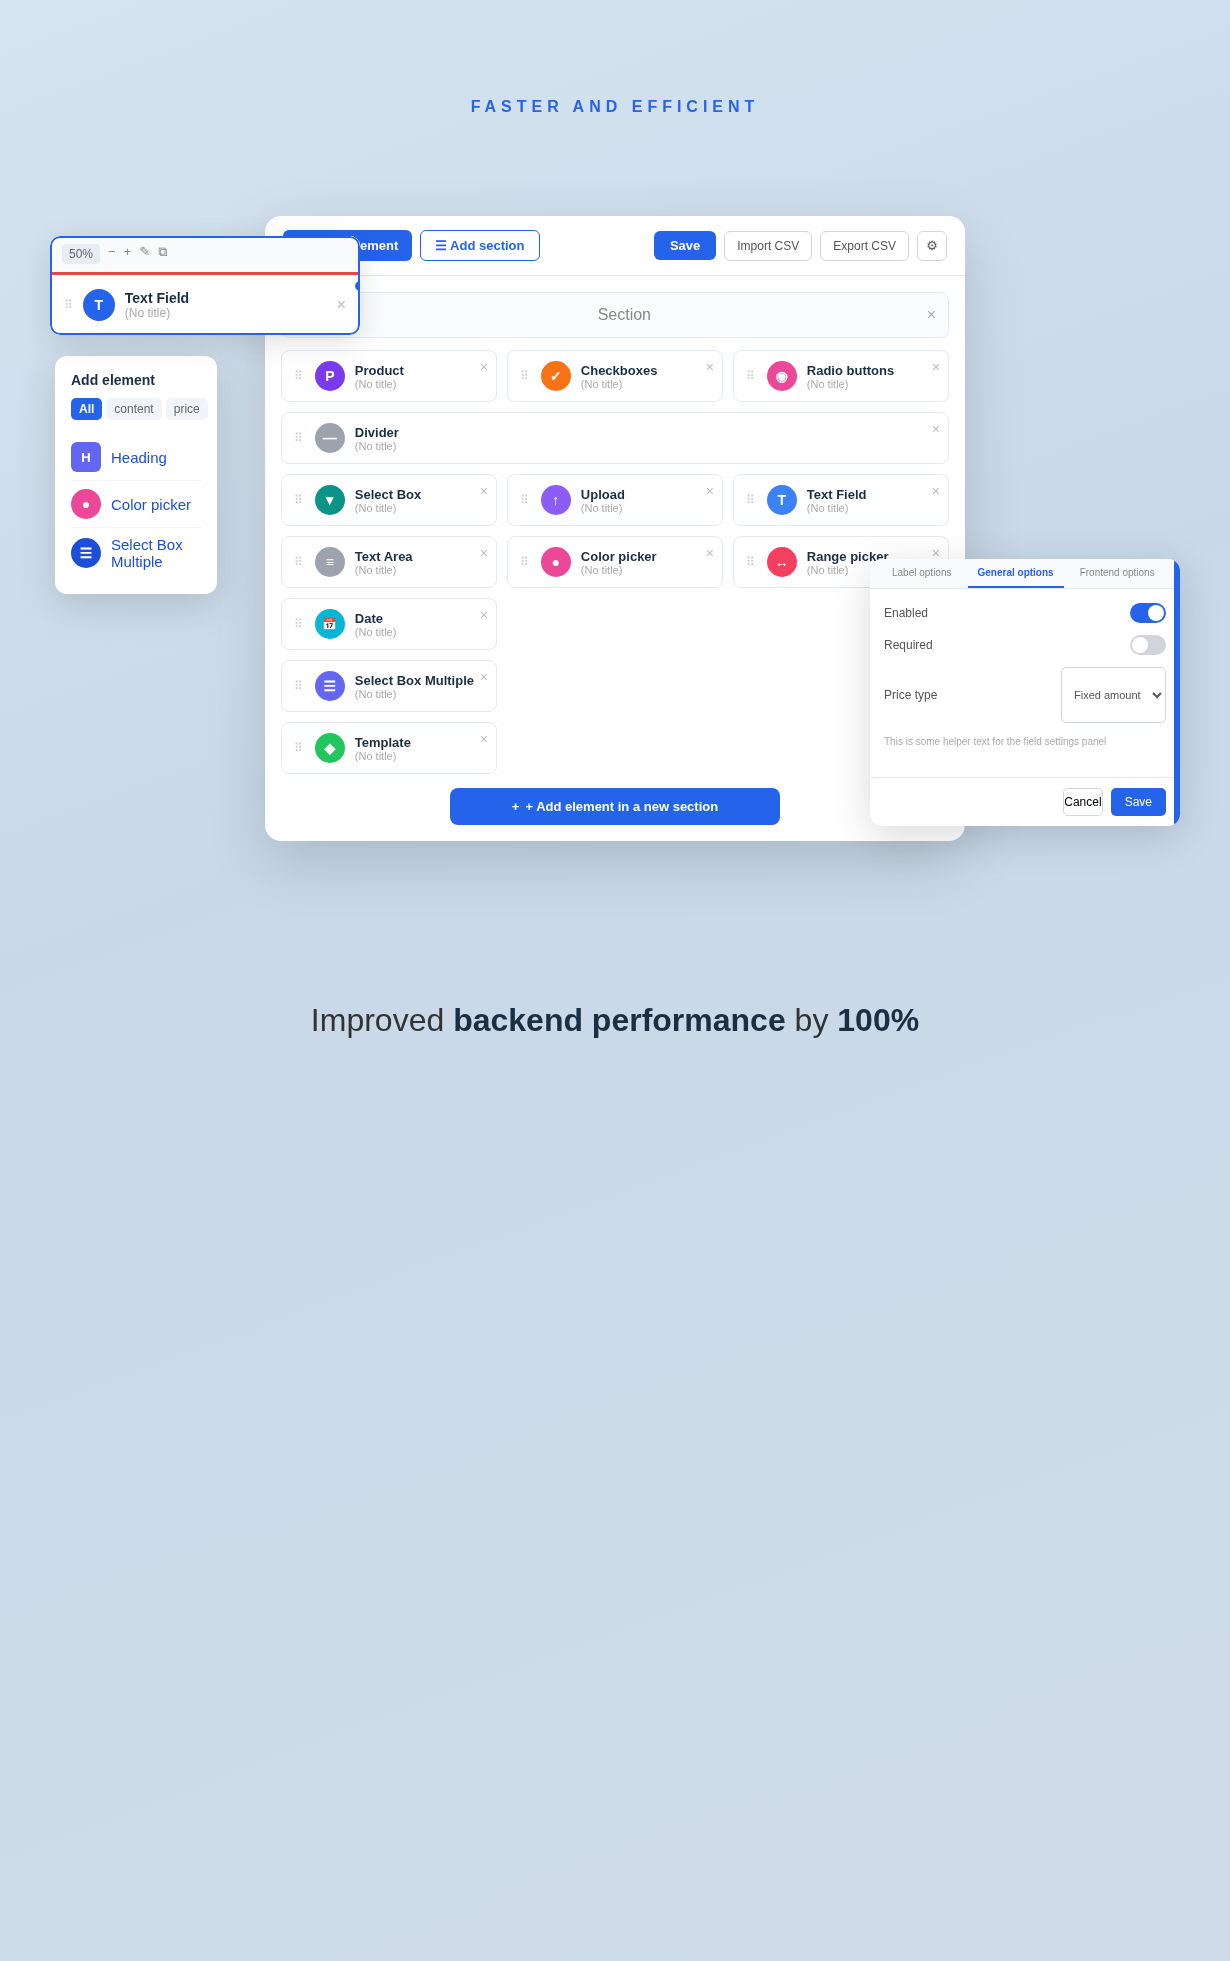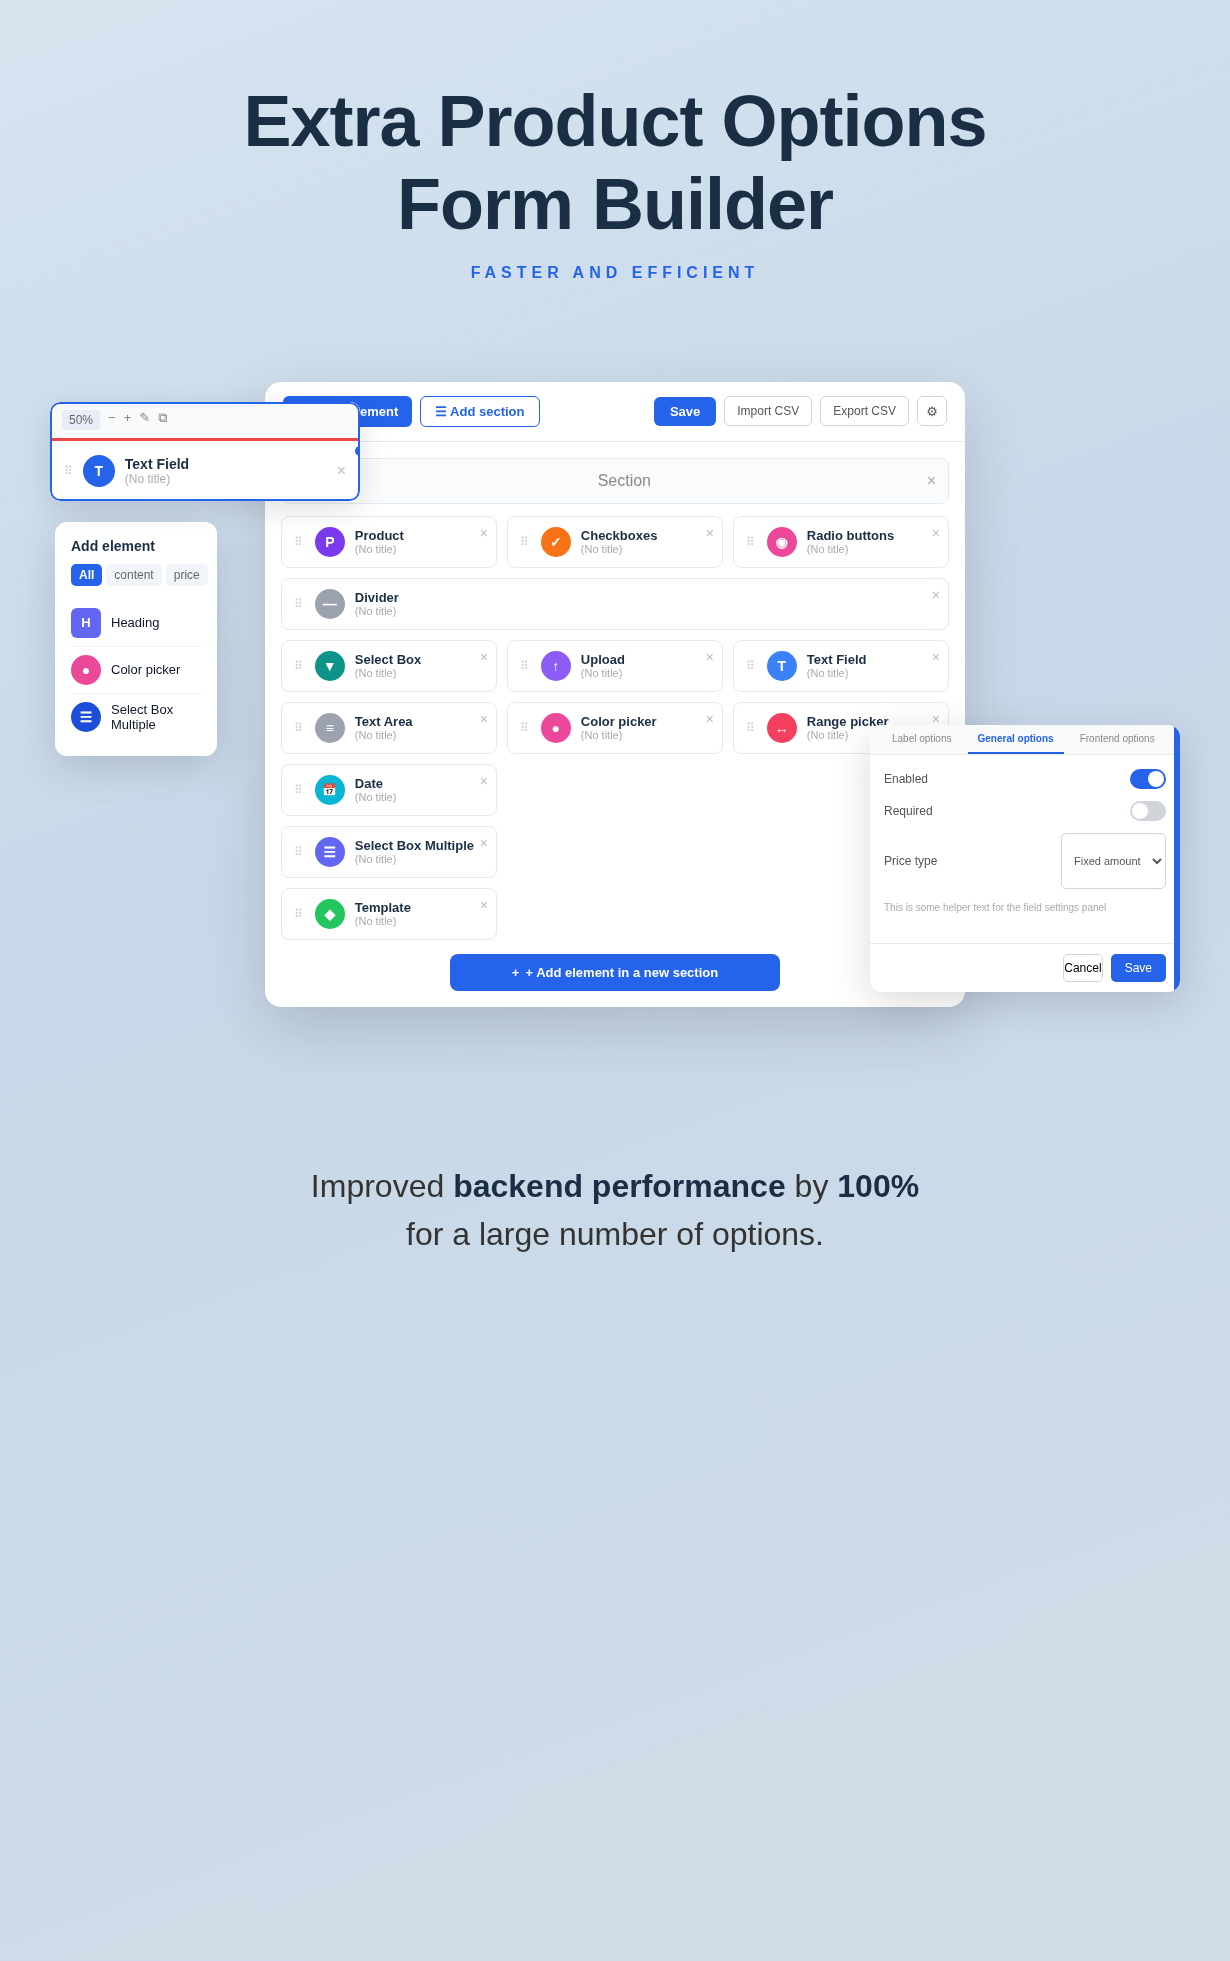--- a/index.html
+++ b/index.html
@@ -290,22 +290,22 @@
     .add-element-item {
       display: flex;
       align-items: center;
       gap: 10px;
       padding: 8px 0;
       border-bottom: 1px solid #f1f5f9;
       cursor: pointer;
     }
     .add-element-item:last-child { border-bottom: none; }
     .add-item-label {
-      font-size: 13px;
-      color: #0f172a;
+      font-size: 15px;
+      color: #1d4ed8;
       font-weight: 500;
     }
 
     
     .text-field-float {
       position: absolute;
       left: 50px;
       top: 80px;
       width: 310px;
       background: #fff;
@@ -533,24 +533,20 @@
       color: #2563eb;
       background: transparent;
       cursor: pointer;
       text-transform: uppercase;
     }
   </style>
 </head>
 <body>
 
 <div class="header">
-  <h1>
-    <span>Extra Product Options</span><br>
-    <span>Form Builder</span>
-  </h1>
   <div class="subtitle">FASTER AND EFFICIENT</div>
 </div>
 
 <div class="mockup-wrapper">
 
   <div class="text-field-float">
     <div class="tf-border"></div>
     <div class="tf-toolbar">
       <span class="tf-zoom">50%</span>
       <span class="tf-toolbar-icon">−</span>
@@ -805,15 +801,14 @@
       <button class="es-btn-cancel">Cancel</button>
       <button class="es-btn-save">Save</button>
     </div>
   </div>
 
 </div>
 
 <div class="bottom-section">
   <p class="bottom-text">
     <span>Improved </span><strong>backend performance</strong><span> by </span><strong>100%</strong><br>
-    <span>for a large number of options.</span>
   </p>
 </div>
 
 </body></html>

